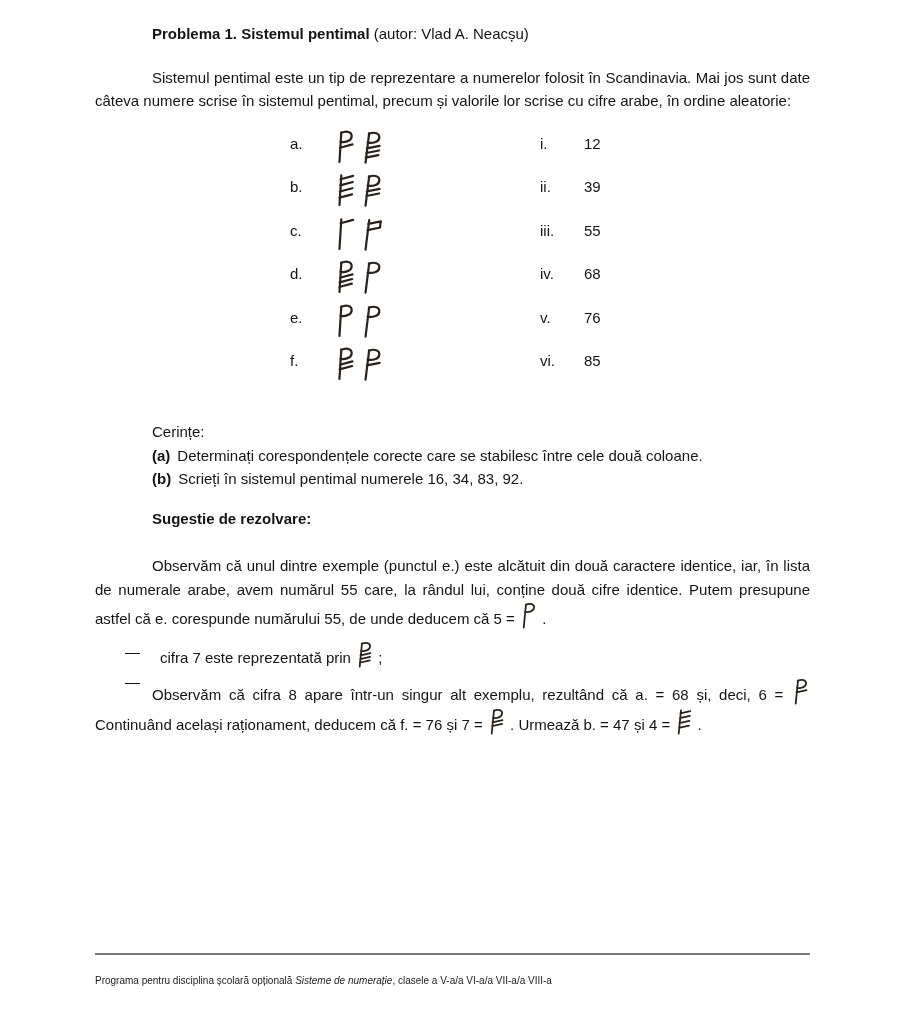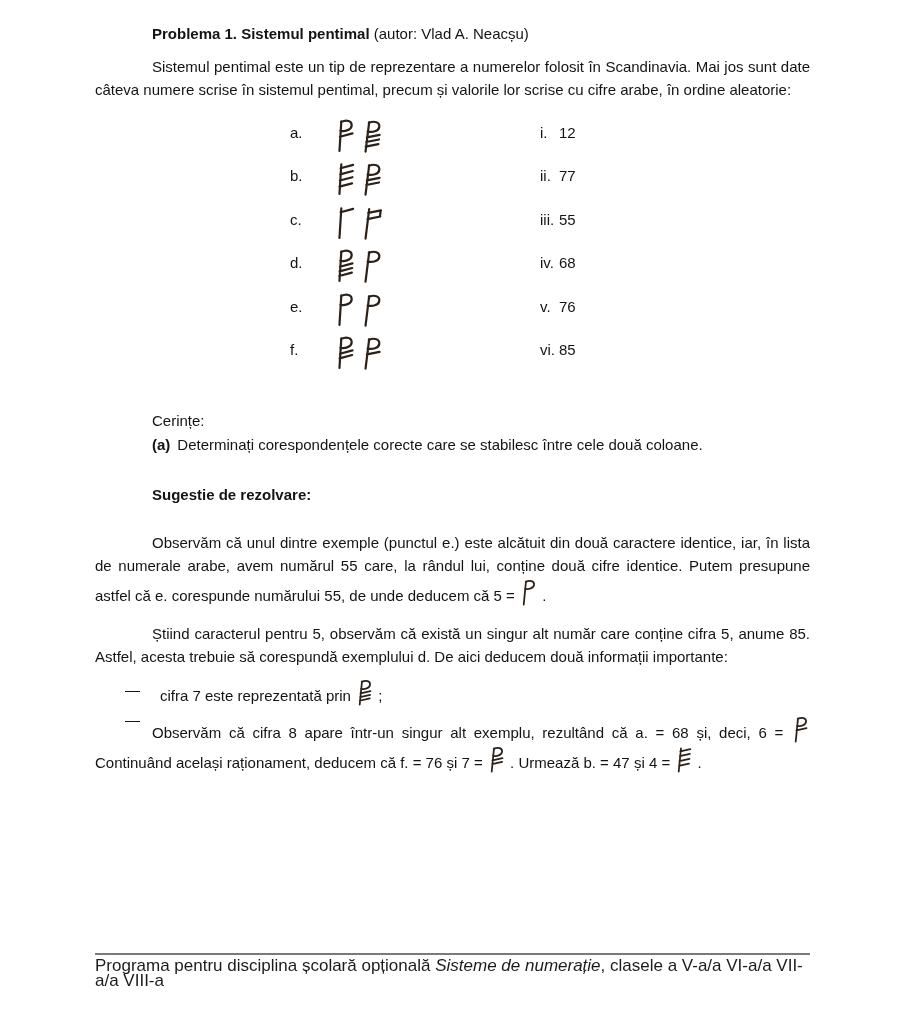--- a/index.html
+++ b/index.html
@@ -9,65 +9,65 @@
     width: 901px;
     height: 1024px;
     background: #ffffff;
     font-family: "Liberation Sans", sans-serif;
     font-size: 15px;
     line-height: 23.5px;
     color: #141414;
     padding: 22px 91px 0 95px;
     overflow: hidden;
   }
-  .title { text-indent: 57px; margin-bottom: 9px; }
+  .title { text-indent: 57px; margin-bottom: 20px; }
   .title b { font-weight: bold; }
   p.body { text-align: justify; text-indent: 57px; }
   .intro { margin-top: 4px; }
 
   
   .examples { margin-top: 14px; margin-bottom: 0; }
   .ex-row { position: relative; height: 43.6px; }
   .ex-letter { position: absolute; left: 195px; top: 5px; }
   .ex-glyphs { position: absolute; left: 238px; top: 0; white-space: nowrap; }
   .ex-roman  { position: absolute; left: 445px; top: 5px; }
-  .ex-value  { position: absolute; left: 464px; top: 5px; }
+  .ex-value  { position: absolute; left: 489px; top: 5px; }
 
   .glyph-char { display: inline-block; }
   .ex-glyphs .glyph-char { width: 24px; height: 40px; }
   .ex-glyphs .glyph-char + .glyph-char { margin-left: 3px; }
   .ex-glyphs .glyph-char:nth-child(1) { transform: rotate(-2deg); }
   .ex-glyphs .glyph-char:nth-child(2) { transform: rotate(1.5deg) translateY(1px); }
 
   .inline-glyph .glyph-char { width: 19px; height: 30px; vertical-align: -7px; }
 
   .cerinte { margin-top: 32px; }
   .cerinte-heading { text-indent: 57px; }
   .cerinte-item { padding-left: 57px; text-align: justify; }
   .cerinte-item b { margin-right: 7px; }
 
-  .sugestie { margin-top: 27px; text-indent: 57px; font-weight: bold; }
+  .sugestie { margin-top: 16px; text-indent: 57px; font-weight: bold; }
 
   .para-a { margin-top: 24px; }
   .para-b { margin-top: 14px; }
 
   .bullets { margin-top: 9px; }
   .bullet { position: relative; padding-left: 65px; text-align: justify; }
   .bullet .dash { position: absolute; left: 30px; top: 0; }
 
   .para-c { margin-top: 7px; }
 
   .footer {
     position: absolute;
     left: 95px;
     top: 953px;
     width: 715px;
     border-top: 2px solid #7a7a7a;
-    padding-top: 3px;
-    font-size: 17px;
+    padding-top: 18px;
+    font-size: 10px;
     line-height: 15px;
     color: #1c1c1c;
   }
   .footer i { font-style: italic; }
 </style>
 </head>
 <body>
 
 <div class="page">
 
@@ -87,21 +87,21 @@
       <span class="ex-value">12</span>
     </div>
     <div class="ex-row">
       <span class="ex-letter">b.</span>
       <span class="ex-glyphs"><svg class="glyph-char" viewBox="0 0 25 36" xmlns="http://www.w3.org/2000/svg">
             <path d="M9.2 2.6 L6.2 33.4 M8.3 6.6 L21.5 3.6 M7.7 13.0 L20.9 10.0 M7.1 19.4 L20.3 16.4 M6.5 25.8 L19.7 22.8" fill="none" stroke="#2b2118" stroke-width="2.3" stroke-linecap="round" stroke-linejoin="round"></path>
           </svg><svg class="glyph-char" viewBox="0 0 25 36" xmlns="http://www.w3.org/2000/svg">
             <path d="M9.2 2.6 L6.2 33.4 M8.8 3.4 C14.5 0.8 20.4 2.2 19.8 7.4 C19.3 11.8 12.6 13.6 7.8 12.4 M7.2 18.6 L20.4 15.6 M6.7 23.4 L19.9 20.4" fill="none" stroke="#2b2118" stroke-width="2.3" stroke-linecap="round" stroke-linejoin="round"></path>
           </svg></span>
       <span class="ex-roman">ii.</span>
-      <span class="ex-value">77</span>
+      <span class="ex-value">39</span>
     </div>
     <div class="ex-row">
       <span class="ex-letter">c.</span>
       <span class="ex-glyphs"><svg class="glyph-char" viewBox="0 0 25 36" xmlns="http://www.w3.org/2000/svg">
             <path d="M9.2 2.6 L6.2 33.4 M8.3 6.6 L21.5 3.6" fill="none" stroke="#2b2118" stroke-width="2.3" stroke-linecap="round" stroke-linejoin="round"></path>
           </svg><svg class="glyph-char" viewBox="0 0 25 36" xmlns="http://www.w3.org/2000/svg">
             <path d="M9.2 2.6 L6.2 33.4 M8.3 6.6 L21.5 3.6 M7.7 13.0 L20.9 10.0 M21.2 3.8 L20.6 10.2" fill="none" stroke="#2b2118" stroke-width="2.3" stroke-linecap="round" stroke-linejoin="round"></path>
           </svg></span>
       <span class="ex-roman">iii.</span>
       <span class="ex-value">55</span>
@@ -134,29 +134,29 @@
             <path d="M9.2 2.6 L6.2 33.4 M8.8 3.4 C14.5 0.8 20.4 2.2 19.8 7.4 C19.3 11.8 12.6 13.6 7.8 12.4 M7.2 18.6 L20.4 15.6" fill="none" stroke="#2b2118" stroke-width="2.3" stroke-linecap="round" stroke-linejoin="round"></path>
           </svg></span>
       <span class="ex-roman">vi.</span>
       <span class="ex-value">85</span>
     </div>
   </div>
 
   <div class="cerinte">
     <p class="cerinte-heading">Cerințe:</p>
     <p class="cerinte-item"><b>(a)</b><span>Determinați corespondențele corecte care se stabilesc între cele două coloane.</span></p>
+    <p class="cerinte-item"><b>(b)</b><span>Scrieți în sistemul pentimal numerele 16, 34, 83, 92.</span></p>
   </div>
 
   <p class="sugestie">Sugestie de rezolvare:</p>
 
   <p class="body para-a"><span>Observăm că unul dintre exemple (punctul e.) este alcătuit din două caractere identice, iar, în lista de numerale arabe, avem numărul 55 care, la rândul lui, conține două cifre identice. Putem presupune astfel că e. corespunde numărului 55, de unde deducem că 5 = </span><span class="inline-glyph"><svg class="glyph-char" viewBox="0 0 25 36" xmlns="http://www.w3.org/2000/svg">
           <path d="M9.2 2.6 L6.2 33.4 M8.8 3.4 C14.5 0.8 20.4 2.2 19.8 7.4 C19.3 11.8 12.6 13.6 7.8 12.4" fill="none" stroke="#2b2118" stroke-width="2.3" stroke-linecap="round" stroke-linejoin="round"></path>
         </svg></span><span> .</span></p>
 
-  <p class="body para-b">Știind caracterul pentru 5, observăm că există un singur alt număr care conține cifra 5, anume 85. Astfel, acesta trebuie să corespundă exemplului d. De aici deducem două informații importante:</p>
 
   <div class="bullets">
     <div class="bullet">
       <span class="dash">—</span>
       <span>cifra 7 este reprezentată prin </span><span class="inline-glyph"><svg class="glyph-char" viewBox="0 0 25 36" xmlns="http://www.w3.org/2000/svg">
             <path d="M9.2 2.6 L6.2 33.4 M8.8 3.4 C14.5 0.8 20.4 2.2 19.8 7.4 C19.3 11.8 12.6 13.6 7.8 12.4 M7.2 18.6 L20.4 15.6 M6.7 23.4 L19.9 20.4 M6.2 28.2 L19.4 25.2" fill="none" stroke="#2b2118" stroke-width="2.3" stroke-linecap="round" stroke-linejoin="round"></path>
           </svg></span><span> ;</span>
     </div>
     <div class="bullet">
       <span class="dash">—</span>

